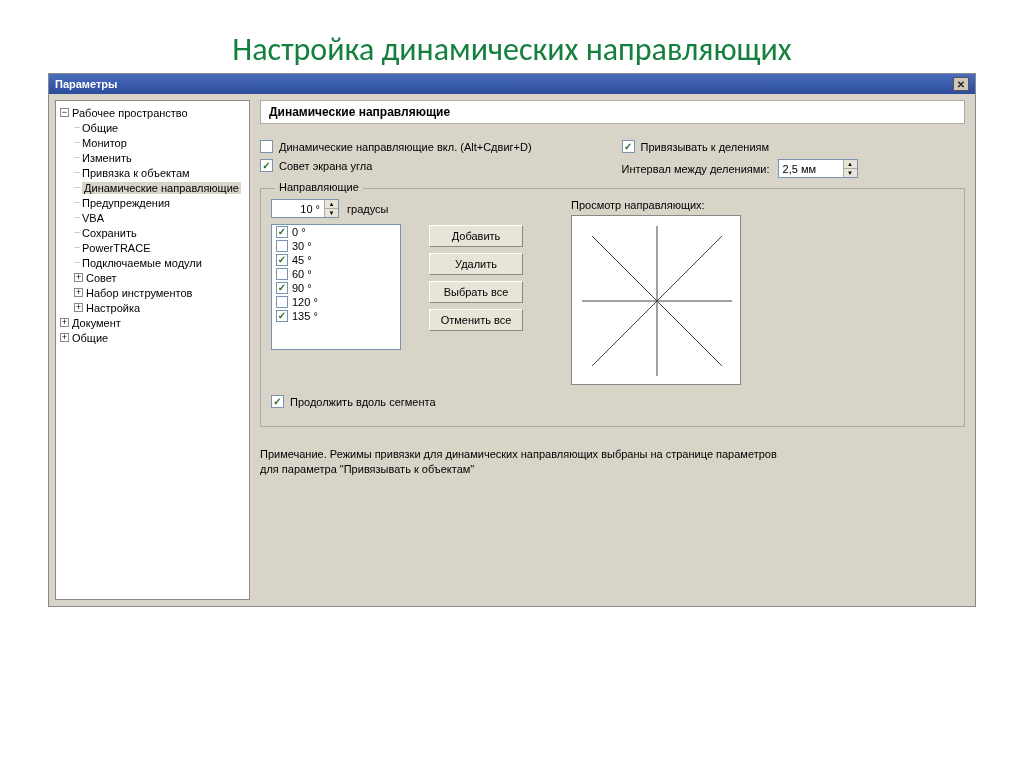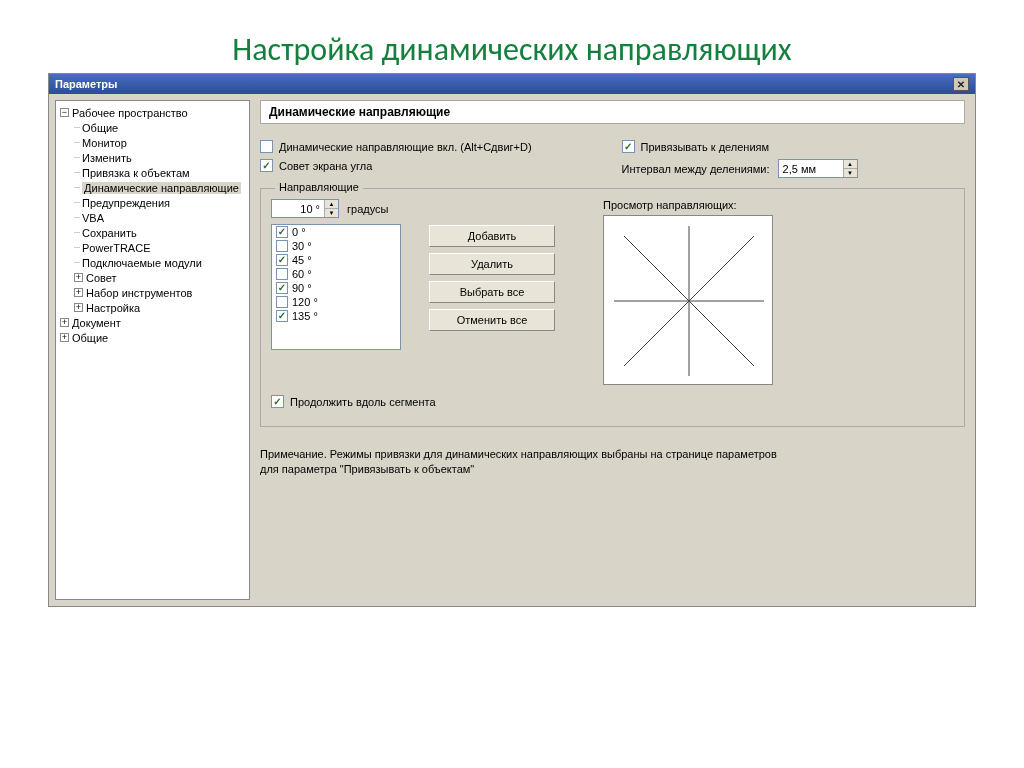--- a/index.html
+++ b/index.html
@@ -114,21 +114,21 @@
   }
   .fieldset-legend {
     position:absolute; top:-8px; left:14px; background:#d8d4c8; padding:0 4px; font-size:11px;
   }
   .angle-list {
     background:#fff; border:1px solid #7a94b0; width:130px; height:126px; overflow-y:scroll; margin-top:6px;
   }
   .angle-item { display:flex; align-items:center; gap:4px; padding:1px 4px; }
   .angle-item .ck { width:12px; height:12px; }
   .btn {
-    width:126px; height:22px; background:#e8e4d8; border:1px solid #888;
+    width:94px; height:22px; background:#e8e4d8; border:1px solid #888;
     border-top-color:#fff; border-left-color:#fff;
     display:flex; align-items:center; justify-content:center;
     font-size:11px; cursor:pointer; margin-bottom:6px;
   }
   .preview-label { font-size:11px; margin-bottom:4px; }
   .preview-box {
     width:170px; height:170px; background:#fff; border:1px solid #888;
   }
   .note { font-size:11px; margin-top:20px; line-height:1.35; max-width:520px;}
   .top-checks { display:flex; gap:90px; }

